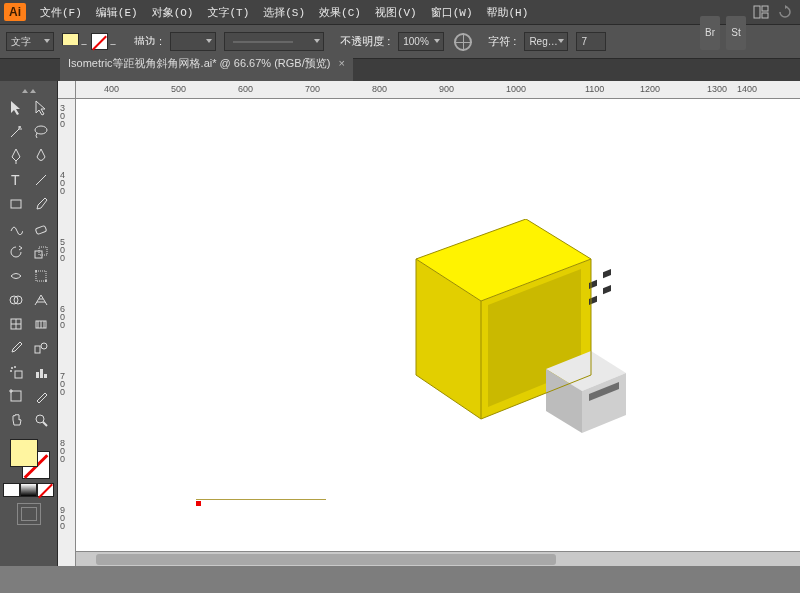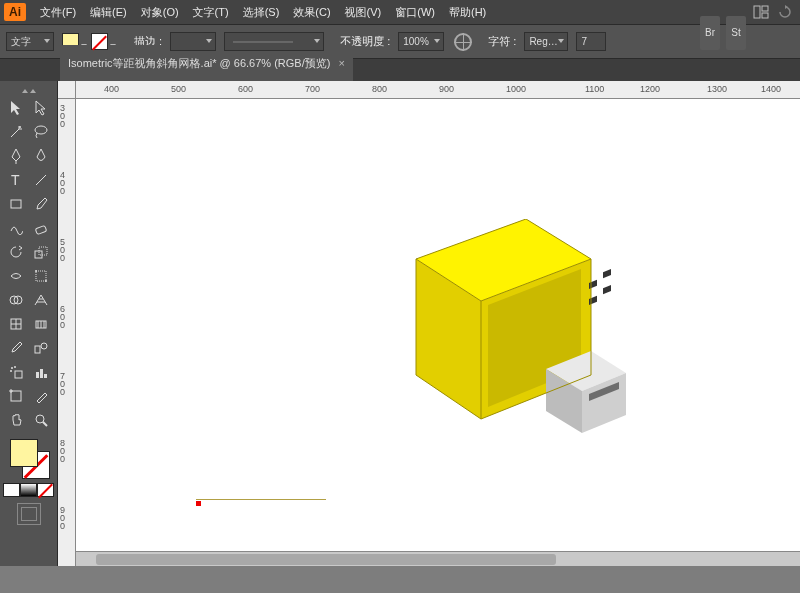--- a/index.html
+++ b/index.html
@@ -1,20 +1,20 @@
 <!DOCTYPE html>
 <html><head>
 <meta charset="utf-8">
 <style>
   *{box-sizing:border-box;margin:0;padding:0;font-family:"Microsoft YaHei",Arial,sans-serif;}
   body{width:800px;height:593px;background:#434343;overflow:hidden;color:#ccc;font-size:11px;position:relative;}
   
   .menubar{height:25px;background:#434343;display:flex;align-items:center;padding-left:4px;gap:14px;border-bottom:1px solid #2a2a2a;}
   .ai-logo{width:22px;height:18px;background:#ff7f18;color:#3b1c00;font-weight:bold;font-size:12px;display:flex;align-items:center;justify-content:center;border-radius:2px;}
-  .menuitem{color:#e8e8e8;cursor:default;}
+  .menuitem{color:#e8e8e8;cursor:default;font-family:Liberation Mono, monospace;}
   .menu-right{margin-left:auto;display:flex;gap:6px;padding-right:6px;align-items:center;}
   .hdr-btn{width:20px;height:34px;background:#5a5a5a;color:#ddd;font-size:10px;display:flex;align-items:center;justify-content:center;border-radius:2px;margin-top:41px;}
   .hdr-ic{width:18px;height:18px;display:flex;align-items:center;justify-content:center;color:#bbb;}
   
   .ctrlbar{height:34px;background:#535353;display:flex;align-items:center;padding:8px 6px;gap:8px;border-bottom:1px solid #2a2a2a;}
   .lbl{color:#eee;margin-left:8px;}
   .dd{height:19px;background:#4a4a4a;border:1px solid #2f2f2f;display:flex;align-items:center;padding:0 4px;gap:4px;font-size:10px;color:#ddd;position:relative;}
   .dd .tri{position:absolute;right:3px;top:6px;border-left:3px solid transparent;border-right:3px solid transparent;border-top:4px solid #bbb;}
   .swatch{width:17px;height:17px;border:1px solid #2a2a2a;}
   .sw-fill{background:#fff5a0;}
@@ -357,21 +357,21 @@
         <span style="left: 28px;">400</span>
         <span style="left: 95px;">500</span>
         <span style="left: 162px;">600</span>
         <span style="left: 229px;">700</span>
         <span style="left: 296px;">800</span>
         <span style="left: 363px;">900</span>
         <span style="left: 430px;">1000</span>
         <span style="left: 497px; margin-left: 12px;">1100</span>
         <span style="left: 564px;">1200</span>
         <span style="left: 631px;">1300</span>
-        <span style="left: 685px;">1400</span>
+        <span style="left: 661px;">1400</span>
       </div>
     <div class="ruler-v" id="rv">
         <span class="vn" style="top: 5px;">3<br>0<br>0</span>
         <span class="vn" style="top: 72px;">4<br>0<br>0</span>
         <span class="vn" style="top: 139px;">5<br>0<br>0</span>
         <span class="vn" style="top: 206px;">6<br>0<br>0</span>
         <span class="vn" style="top: 273px;">7<br>0<br>0</span>
         <span class="vn" style="top: 340px;">8<br>0<br>0</span>
         <span class="vn" style="top: 407px;">9<br>0<br>0</span>
       </div>

